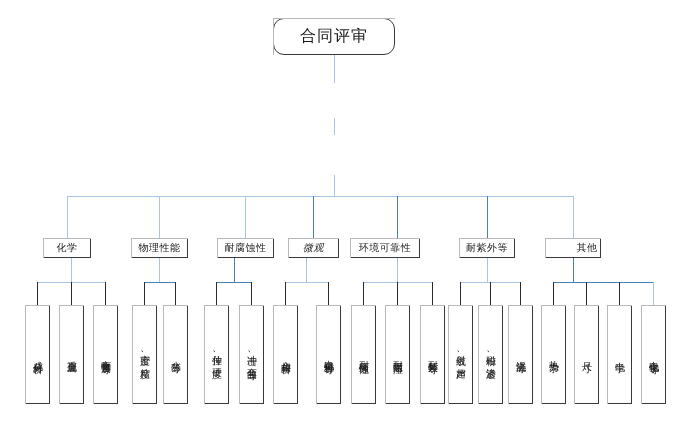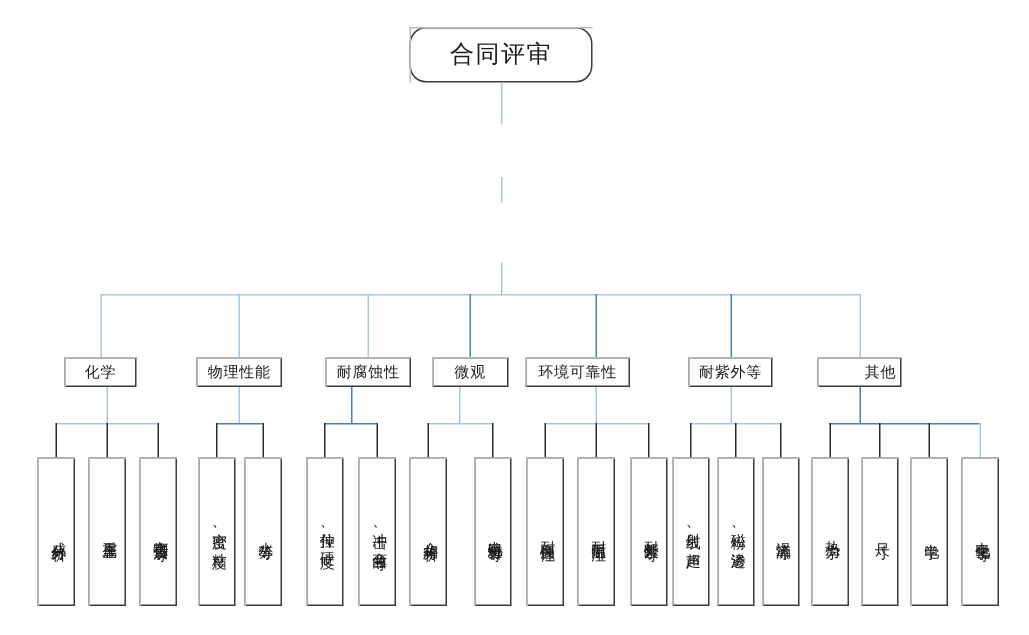--- a/index.html
+++ b/index.html
@@ -96,21 +96,21 @@
 
   <div class="box cat-box" style="left:43px;top:238px;width:48px;height:20px;">
     <span>化学</span>
   </div>
   <div class="box cat-box" style="left:131px;top:238px;width:57px;height:20px;justify-content:center;">
     <span>物理性能</span>
   </div>
   <div class="box cat-box" style="left:217px;top:238px;width:57px;height:20px;">
     <span>耐腐蚀性</span>
   </div>
-  <div class="box cat-box" style="left:288px;top:238px;width:51px;height:20px;">
+  <div class="box cat-box" style="left:288px;top:238px;width:51px;height:20px;font-style:italic;">
     <span>微观</span>
   </div>
   <div class="box cat-box" style="left:350px;top:238px;width:70px;height:20px;">
     <span>环境可靠性</span>
   </div>
   <div class="box cat-box" style="left:459px;top:238px;width:56px;height:20px;">
     <span>耐紫外等</span>
   </div>
   <div class="box cat-box" style="left:545px;top:238px;width:56px;height:20px;padding-left:28px;">
     <span>其他</span>

